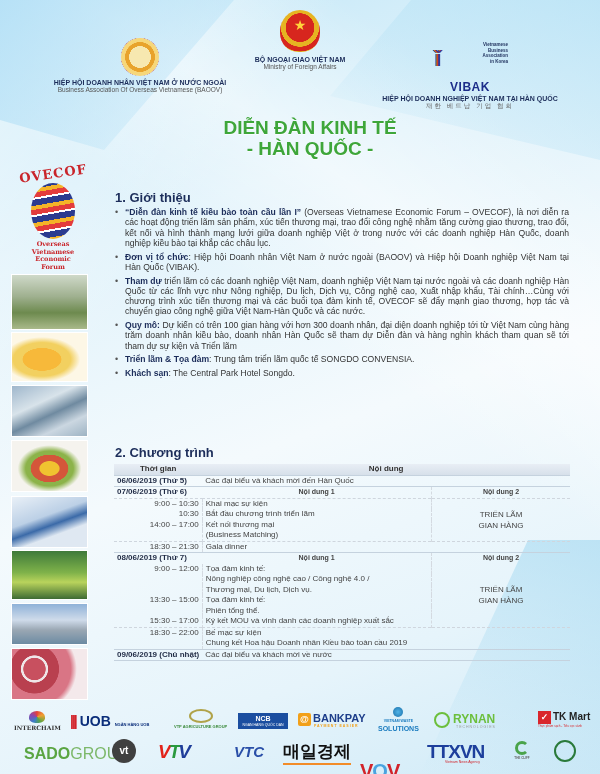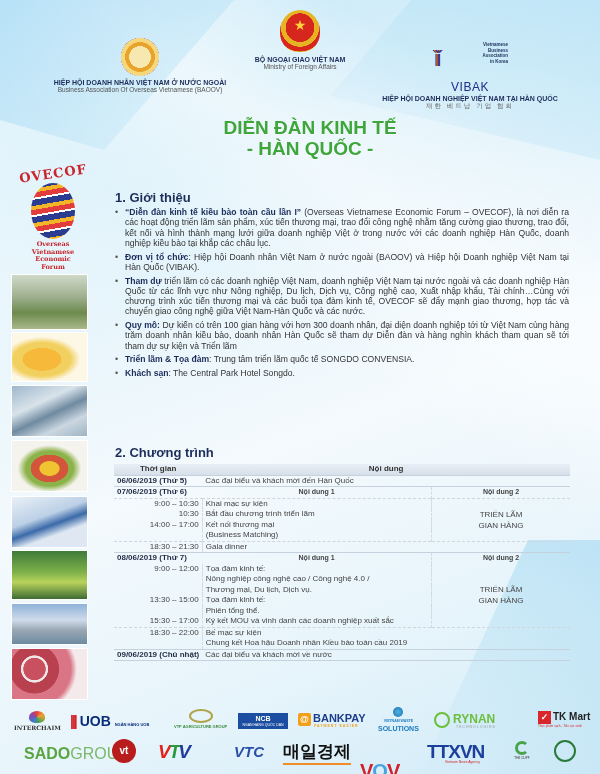--- a/index.html
+++ b/index.html
@@ -35,21 +35,21 @@
   .emblem { width:40px; height:42px; margin:0 auto 4px; border-radius:50% 50% 45% 45%;
     background: radial-gradient(circle at 50% 42%, #d7261e 0 45%, #e6b422 46% 60%, #d7261e 61% 75%, #e6b422 76%); position:relative; }
   .emblem .star { position:absolute; left:0; right:0; top:8px; text-align:center; color:#ffd43b; font-size:14px; line-height:14px; }
   .vibak { width:80px; height:42px; margin:0 auto 0; position:relative; }
   .vibak .figs { position:absolute; left:4px; top:6px; font-size:22px; letter-spacing:-4px; }
   .vibak .figs span:nth-child(1){color:#1c2d8a}
   .vibak .figs span:nth-child(2){color:#e0a000}
   .vibak .figs span:nth-child(3){color:#d2262b}
   .vibak .figs span:nth-child(4){color:#2a3da0}
   .vibak .tag { position:absolute; right:2px; top:2px; font-size:4.5px; font-weight:bold; color:#1c2d5a; text-align:right; line-height:5.5px; }
-  .vibak-word { font-size:12px; font-weight:normal; color:#1c2d8a; letter-spacing:0.5px; margin-top:-2px; margin-bottom:1px;}
+  .vibak-word { font-size:12px; font-weight:bold; color:#1c2d8a; letter-spacing:0.5px; margin-top:-2px; margin-bottom:1px;}
 
   
   .title { position:absolute; left:110px; top:118px; width:400px; text-align:center;
     color:#3ea63a; font-weight:bold; font-size:19px; line-height:20.5px;
     text-shadow: 0 1px 0 rgba(255,255,255,0.7); }
 
   
   .ovecof { position:absolute; left:8px; top:166px; width:90px; text-align:center; }
   .ovecof-word { font-family:"DejaVu Serif", serif; font-weight:bold; color:#c9252b; font-size:13px; letter-spacing:1px; transform: rotate(-8deg); }
   .globe { width:44px; height:56px; margin:2px auto 2px; border-radius:50%;
@@ -106,21 +106,21 @@
   .lg-vws { left:378px; top:4px; font-size:7px; color:#1a7bbf; text-align:center; line-height:7px; }
   .lg-vws .drop { display:block; width:10px; height:10px; border-radius:50%; margin:0 auto 1px; background: radial-gradient(circle,#4fb3e8,#1a6fa8); }
   .lg-rynan { left:434px; top:9px; font-size:12px; color:#6cbf3c; }
   .lg-rynan .ring { display:inline-block; width:16px; height:16px; border-radius:50%; border:2px solid #6cbf3c; vertical-align:middle; margin-right:3px; }
   .lg-rynan small { display:block; font-size:3.5px; color:#999; letter-spacing:1px; margin-left:22px; margin-top:-3px; font-weight:normal;}
   .lg-tk { left:538px; top:8px; font-size:10px; color:#222; }
   .lg-tk .box { display:inline-block; width:13px; height:13px; background:#d9262c; color:#fff; text-align:center; line-height:13px; font-size:9px; margin-right:2px; }
   .lg-tk small { display:block; font-size:3px; color:#d9262c; font-weight:normal; }
   .lg-sado { left:24px; top:42px; font-size:16px; color:#5aa542; }
   .lg-sado span.g { font-weight:normal; color:#7cb86a; }
-  .lg-vt { left:112px; top:36px; width:24px; height:24px; border-radius:50%; background:#b91c1c; color:#fff; font-size:10px; text-align:center; line-height:24px; }
+  .lg-vt { left:112px; top:36px; width:24px; height:24px; border-radius:50%; background:#404040; color:#fff; font-size:10px; text-align:center; line-height:24px; }
   .lg-vtv { left:158px; top:38px; font-size:19px; font-style:italic; letter-spacing:-2px; }
   .lg-vtv .v1 { color:#e2231a; } .lg-vtv .t { color:#2a9a3e; } .lg-vtv .v2 { color:#1f3d9a; }
   .lg-vtc { left:234px; top:40px; font-size:15px; font-style:italic; color:#2a4fa8; }
   .lg-mk { left:283px; top:37px; font-size:17px; color:#111; border-bottom:2px solid #f28c28; font-family:"DejaVu Sans",sans-serif; }
   .lg-vov { left:360px; top:38px; font-size:20px; color:#d2232a; letter-spacing:-1px;margin-top:19px; }
   .lg-vov .o { color:#4aa3df; }
   .lg-ttx { left:427px; top:38px; font-size:19px; color:#1d3f9c; letter-spacing:-1px; }
   .lg-ttx small { display:block; font-size:3.5px; color:#d2232a; font-weight:normal; letter-spacing:0; margin-top:-3px; margin-left:18px; }
   .lg-cliff { left:513px; top:38px; width:18px; height:22px; text-align:center; font-size:3px; color:#666; }
   .lg-cliff .c { display:block; width:14px; height:14px; border-radius:50%; margin:0 auto 1px; border:3px solid #4aa34a; border-right-color:transparent; }

